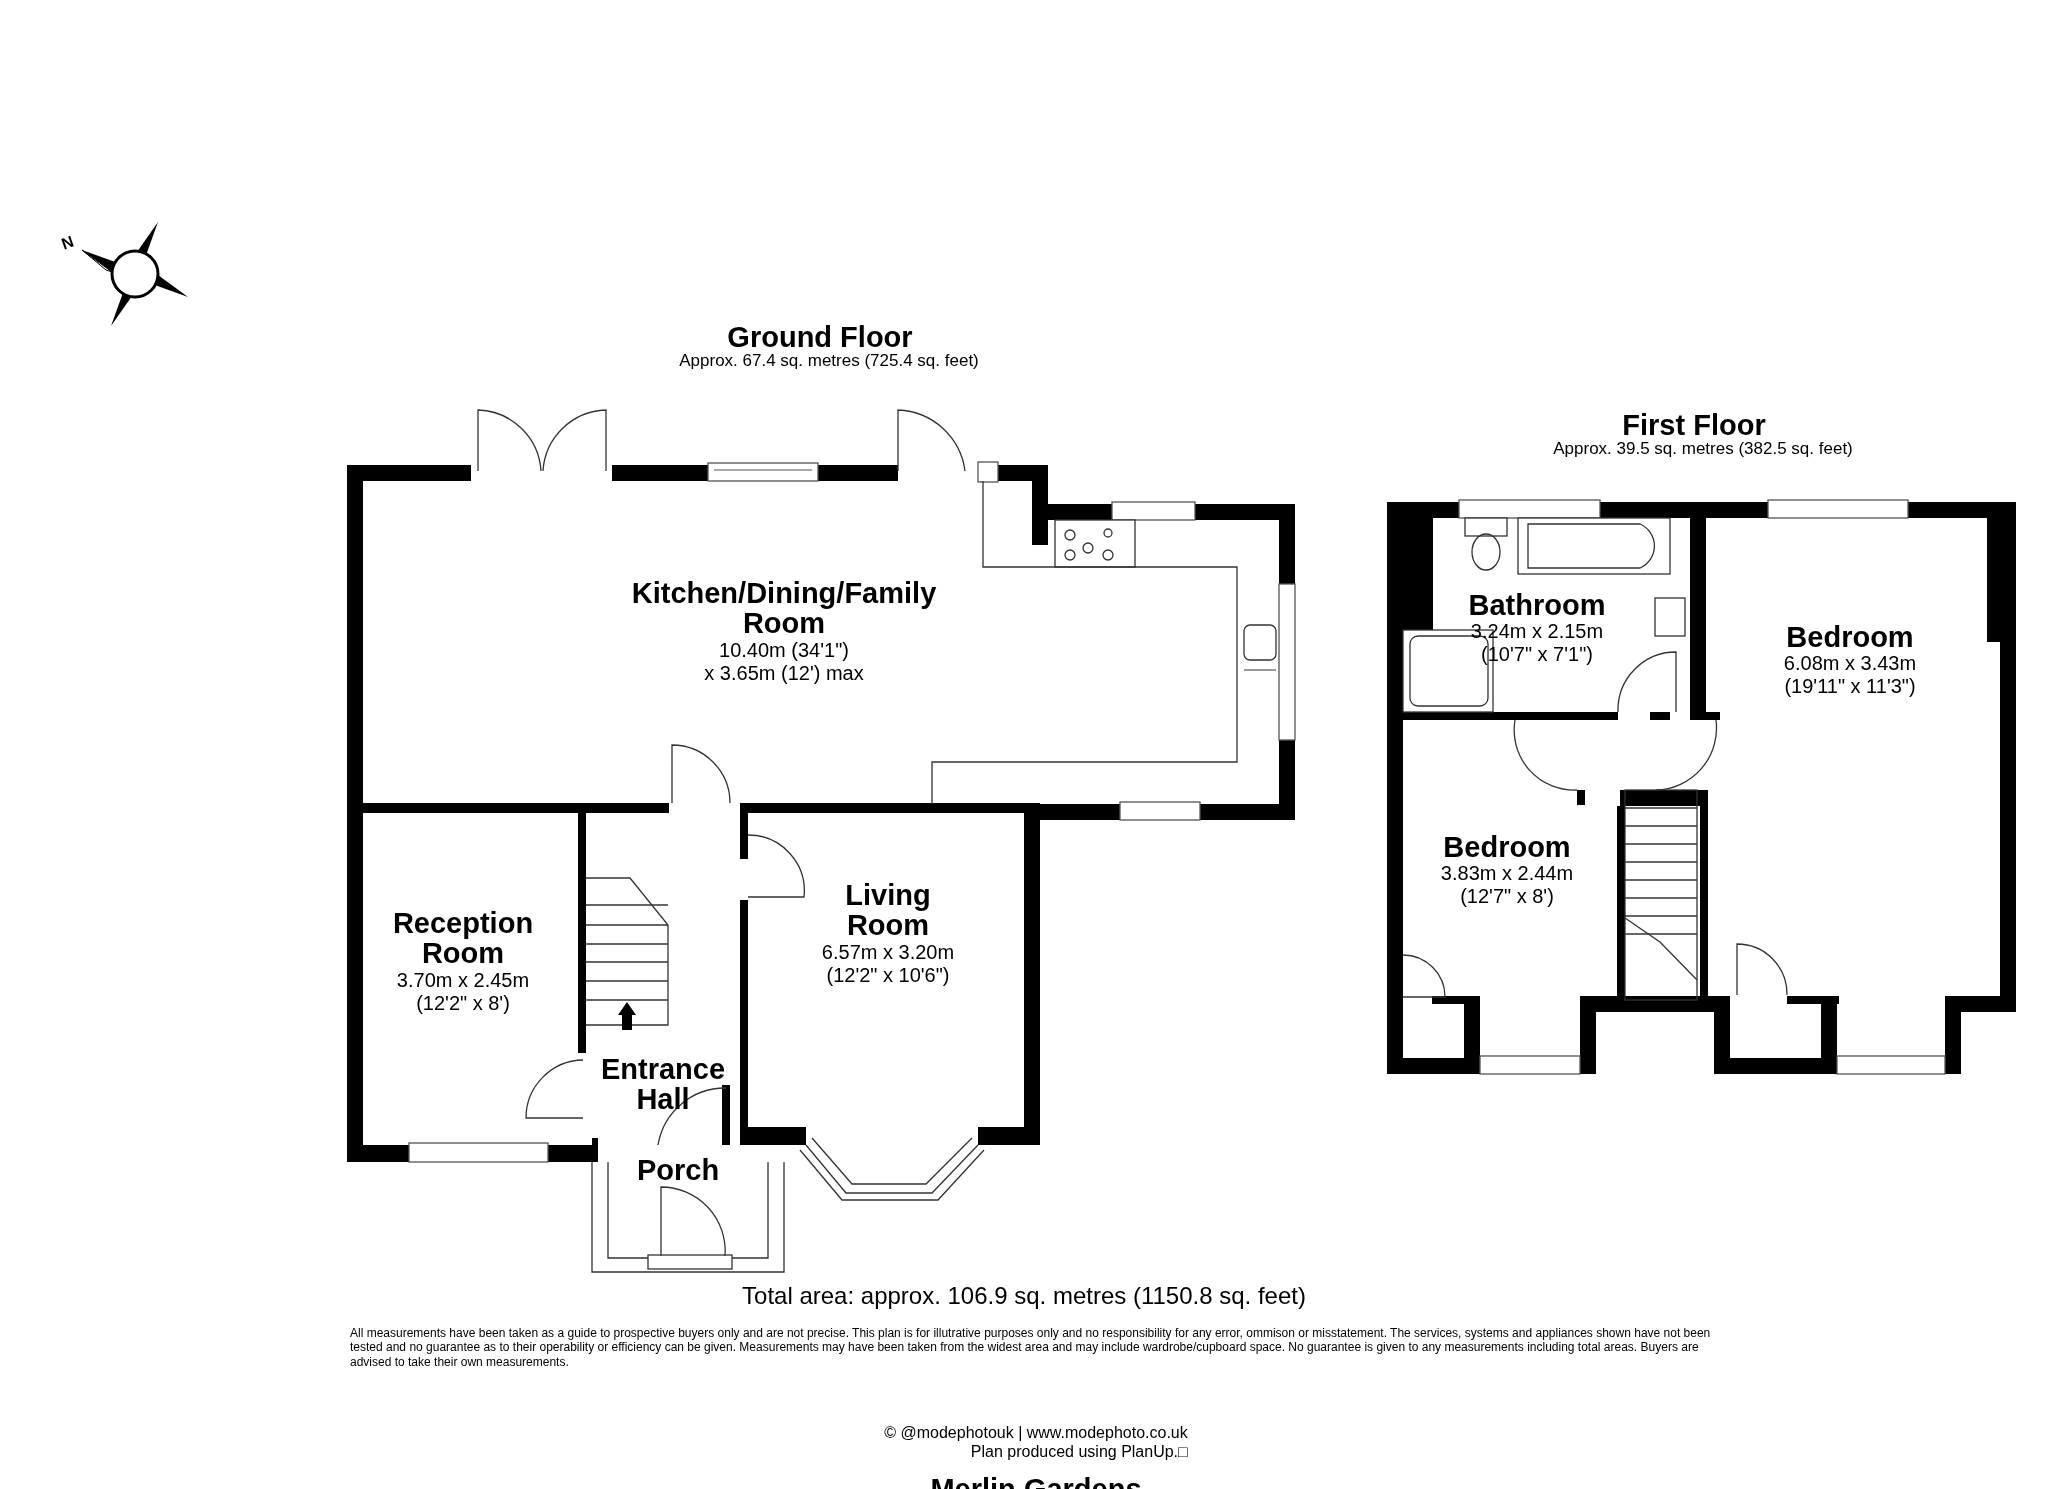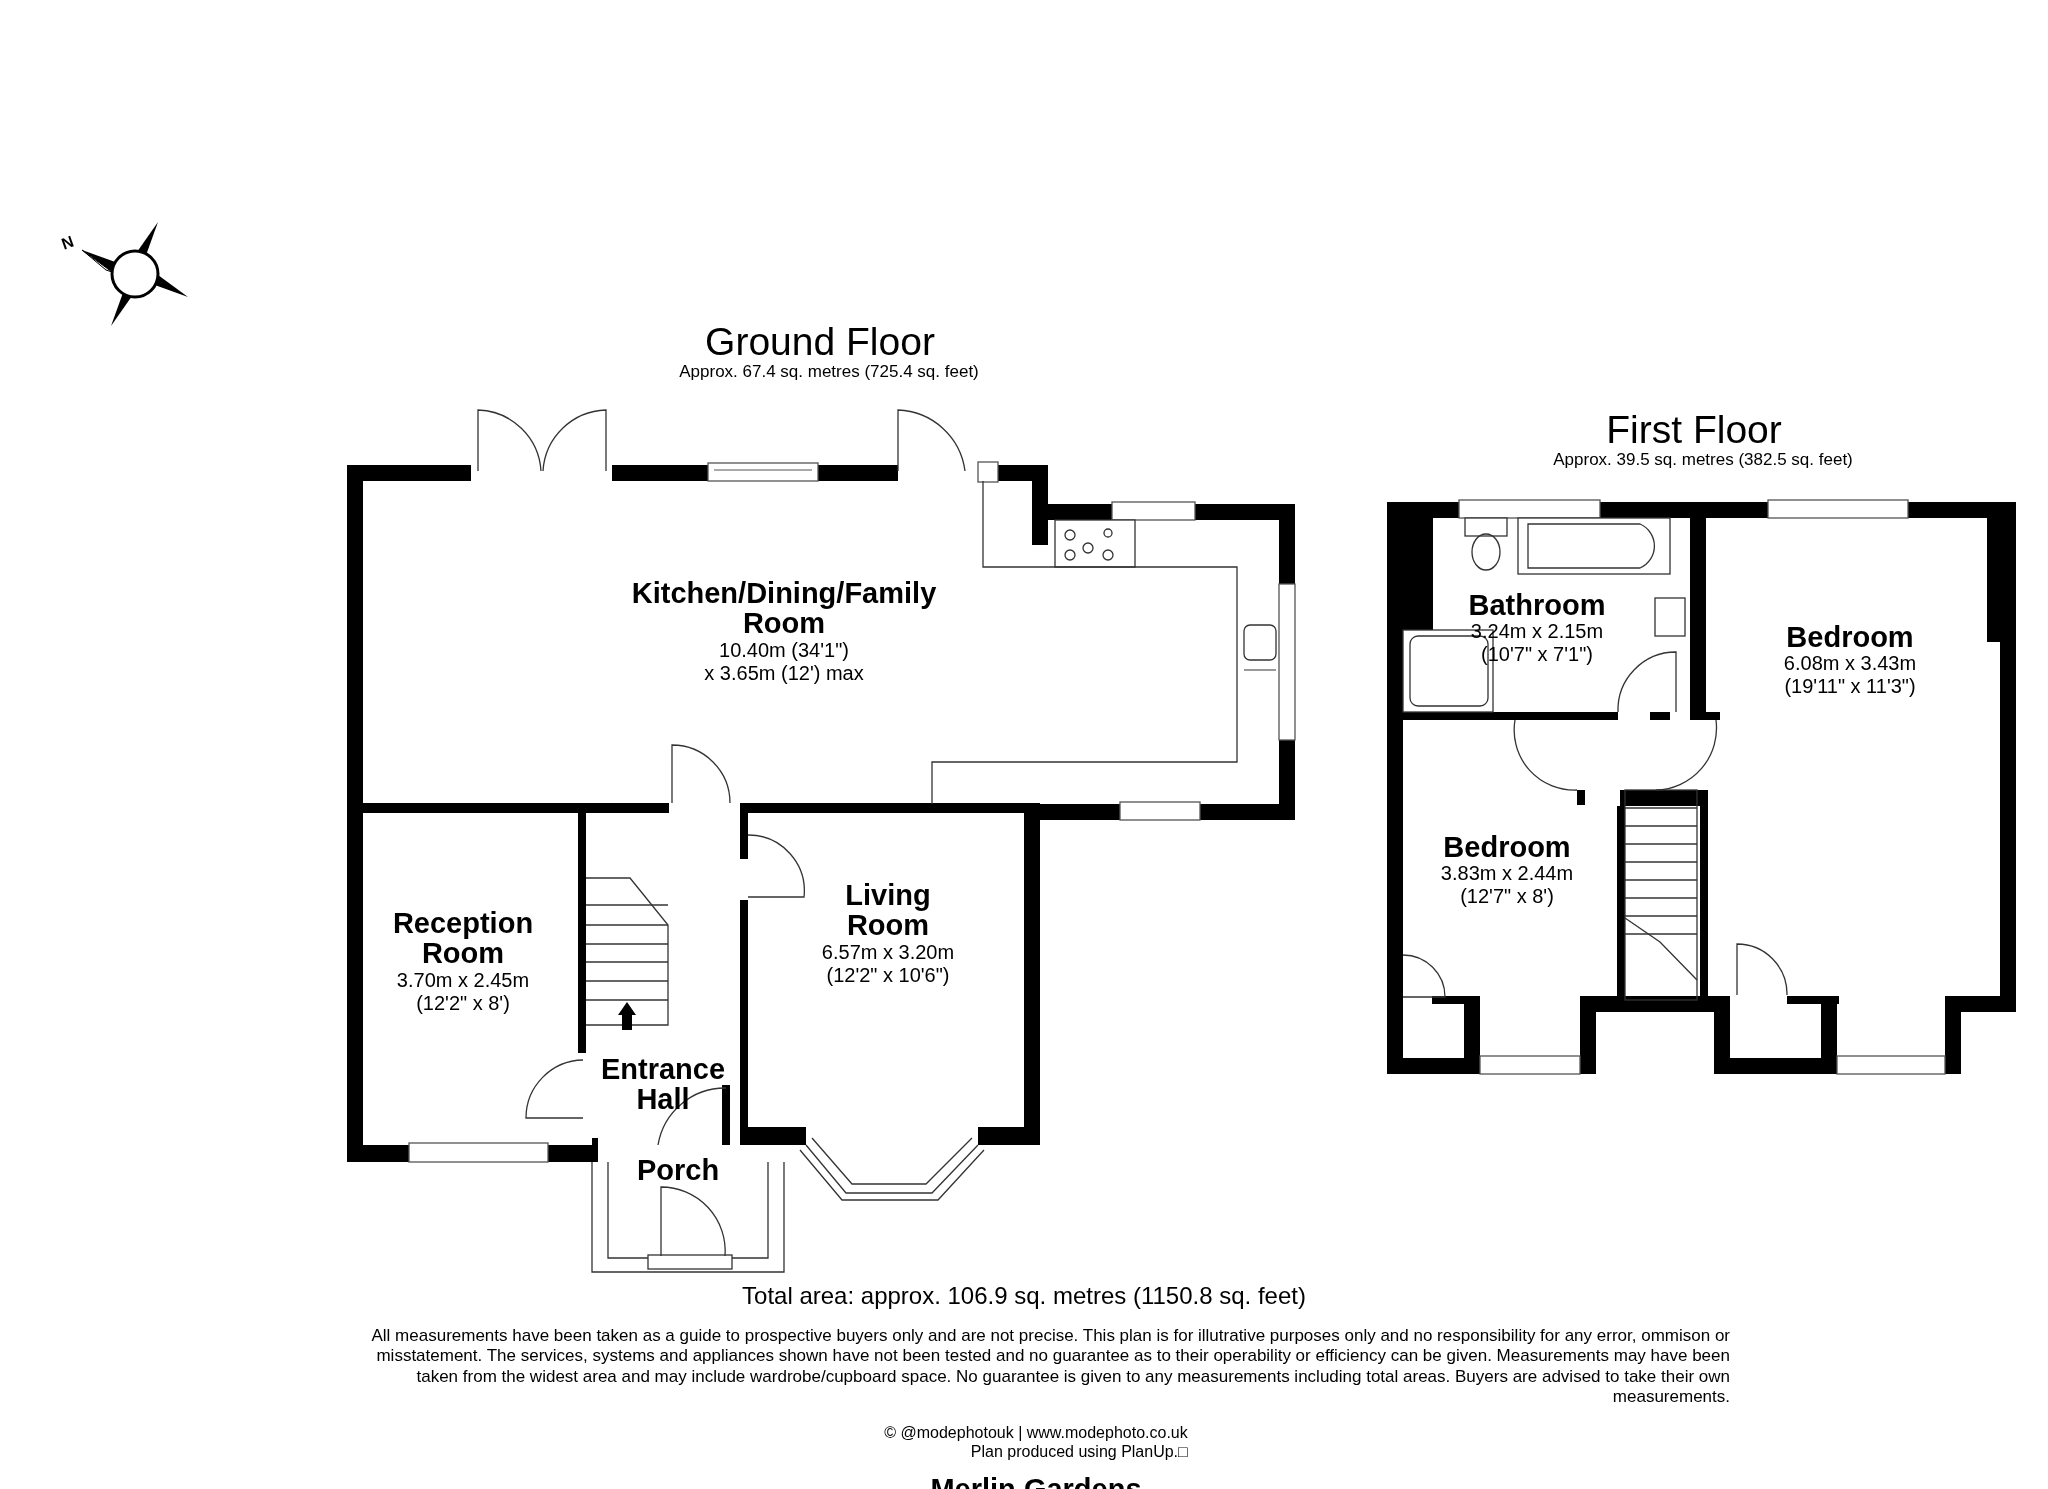--- a/index.html
+++ b/index.html
@@ -5,24 +5,24 @@
   html, body { margin: 0; padding: 0; background: #ffffff; }
   body { width: 2048px; height: 1489px; position: relative; overflow: hidden; font-family: "Liberation Sans", sans-serif; color: #000; }
   svg.plan { position: absolute; left: 0; top: 0; width: 2048px; height: 1489px; }
   .wall { fill: #000; }
   .thin { fill: none; stroke: #333; stroke-width: 1.3; }
   .fixture { fill: #fff; stroke: #333; stroke-width: 1.3; }
   .win { fill: #fff; stroke: #555; stroke-width: 1.3; }
   .lbl { position: absolute; text-align: center; line-height: 1.05; white-space: nowrap; transform: translateX(-50%); }
   .name { font-weight: bold; font-size: 29px; display: block; }
   .dim { font-size: 20px; display: block; line-height: 1.15; }
-  .floor-title { font-weight: normal; font-size: 39px; }
+  .floor-title { font-weight: bold; font-size: 29px; }
   .floor-area { font-size: 17px; display: block; margin-left: 18px; }
   .total { position: absolute; left: 1024px; top: 1282px; transform: translateX(-50%); font-size: 24px; white-space: nowrap; }
-  .disclaimer { position: absolute; left: 350px; top: 1326px; width: 1380px; text-align: right; font-size: 17px; line-height: 1.2; }
+  .disclaimer { position: absolute; left: 350px; top: 1326px; width: 1380px; text-align: left; font-size: 12px; line-height: 1.2; }
   .credit { position: absolute; left: 1036px; top: 1423px; transform: translateX(-50%); text-align: right; font-size: 16px; line-height: 1.2; white-space: nowrap; }
   .property { position: absolute; left: 1036px; top: 1473px; transform: translateX(-50%); font-size: 29px; font-weight: bold; white-space: nowrap; }
   .compass-n { position: absolute; left: 62px; top: 234px; font-weight: bold; font-size: 16px; transform: rotate(-20deg); }
 </style>
 </head>
 <body>
 
 <svg class="plan" viewBox="0 0 2048 1489">
 
   <g>

